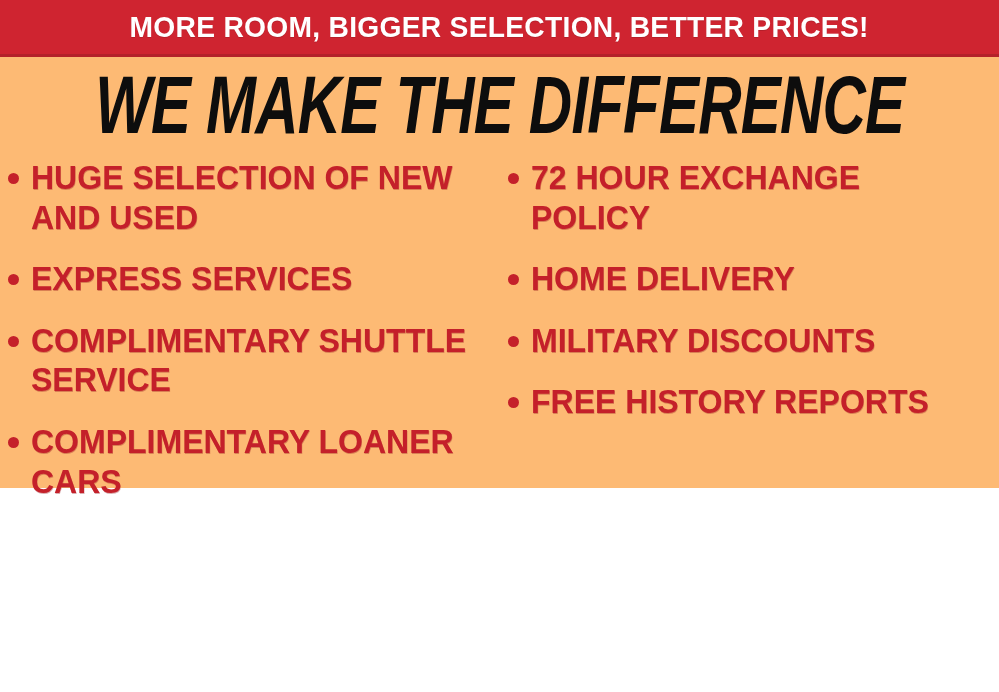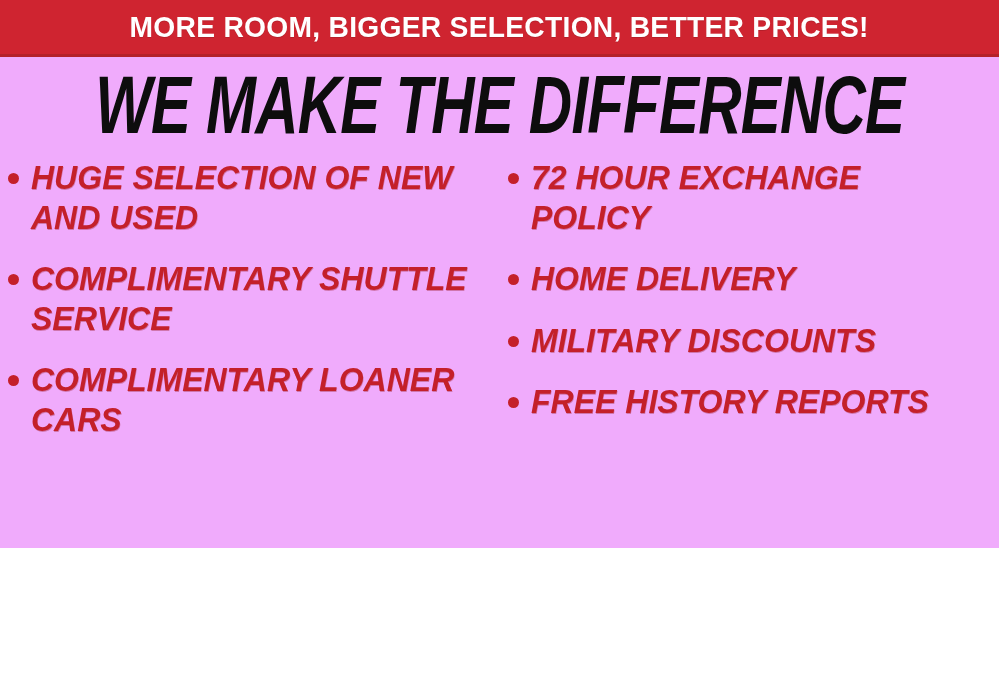--- a/index.html
+++ b/index.html
@@ -11,22 +11,22 @@
     width: 999px;
     height: 692px;
     overflow: hidden;
     background: #ffffff;
     font-family: "Liberation Sans", sans-serif;
   }
 
   #ad {
     position: relative;
     width: 999px;
-    height: 548px;
-    background: #f0abfc;
+    height: 488px;
+    background: #fdba74;
     box-sizing: border-box;
   }
 
   
   .banner {
     position: absolute;
     left: 0;
     top: 0;
     width: 999px;
     height: 57px;
@@ -74,21 +74,20 @@
     transform-origin: center center;
   }
 
   
   .columns {
     position: absolute;
     left: 0;
     top: 158px;
     width: 999px;
     height: 534px;
-    font-style: italic;
   }
   .col {
     position: absolute;
     top: 0;
     box-sizing: border-box;
   }
   .col-left {
     left: 8px;
     width: 495px;
   }
@@ -140,20 +139,24 @@
 
   <div class="columns">
 
     <div class="col col-left">
       <div class="bullet-item">
         <span class="bullet-dot"></span>
         <span class="bullet-text">HUGE SELECTION OF NEW AND USED</span>
       </div>
       <div class="bullet-item">
         <span class="bullet-dot"></span>
+        <span class="bullet-text">EXPRESS SERVICES</span>
+      </div>
+      <div class="bullet-item">
+        <span class="bullet-dot"></span>
         <span class="bullet-text">COMPLIMENTARY SHUTTLE SERVICE</span>
       </div>
       <div class="bullet-item">
         <span class="bullet-dot"></span>
         <span class="bullet-text">COMPLIMENTARY LOANER CARS</span>
       </div>
     </div>
 
     <div class="col col-right">
       <div class="bullet-item">

